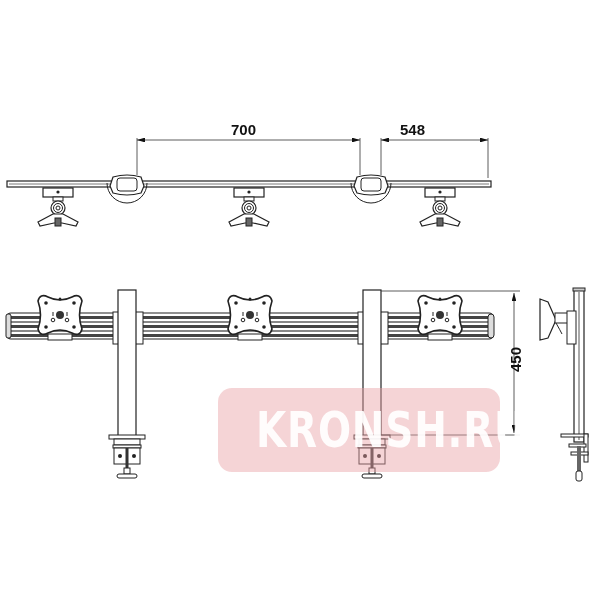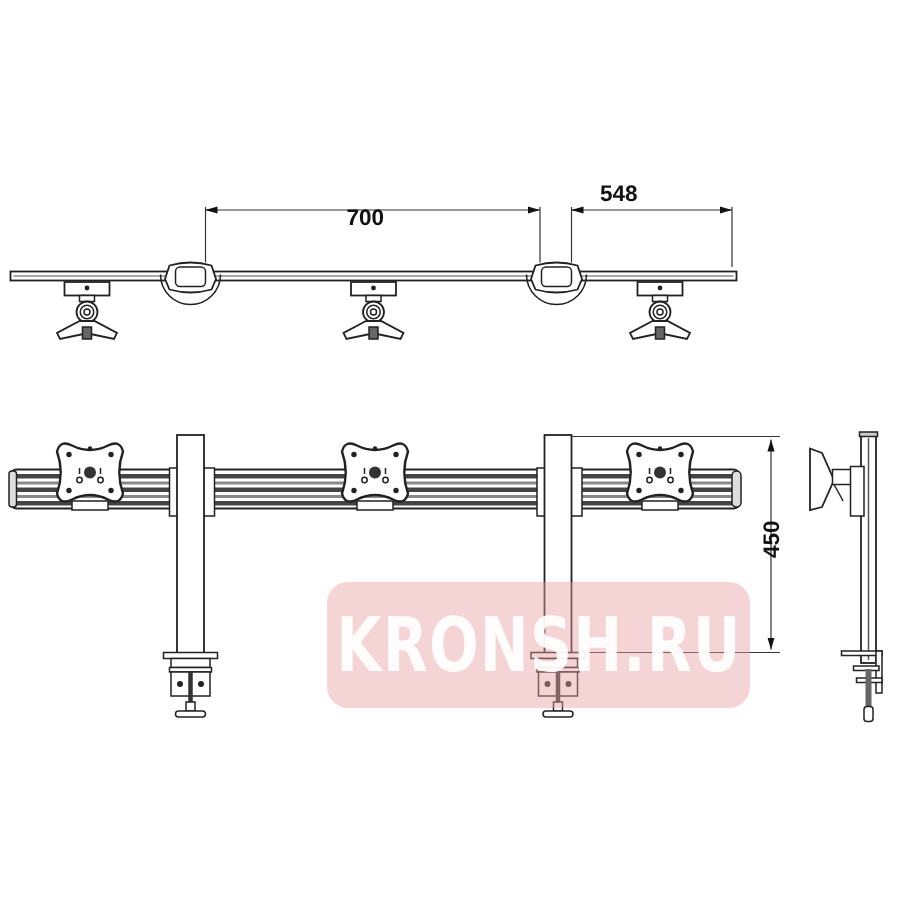--- a/index.html
+++ b/index.html
@@ -1,23 +1,23 @@
 <!DOCTYPE html>
 <html><head>
 <meta charset="utf-8">
 <style>
   html, body { margin:0; padding:0; background:#ffffff; }
   body { width:600px; height:600px; position:relative; overflow:hidden; font-family:"Liberation Sans", sans-serif; }
   #drawing { position:absolute; left:0; top:0; width:600px; height:600px; }
   .dim-label { position:absolute; font-family:"Liberation Sans", sans-serif; font-weight:bold; color:#111; font-size:15px; line-height:1; }
-  #dim-700 { left:231px; top:138px; }
+  #dim-700 { left:231px; top:122px; }
   #dim-335 { left:400px; top:122px; }
   #dim-450 { left:500px; top:352px; transform:rotate(-90deg); transform-origin:center; width:30px; text-align:center; }
   #watermark { position:absolute; left:218px; top:388px; width:282px; height:84px; border-radius:14px;
-               background:rgba(233,160,165,0.45); display:flex; align-items:center; justify-content:center; pointer-events:none; }
+               background:rgba(233,160,165,0.45); display:flex; align-items:center; justify-content:flex-start; pointer-events:none; }
   #watermark span { color:rgba(255,255,255,0.92); font-family:"DejaVu Sans", sans-serif; font-weight:bold;
                     font-size:50px; letter-spacing:1px; transform:scaleX(0.78); display:inline-block; }
 </style>
 </head>
 <body>
 
 <svg id="drawing" viewBox="0 0 600 600" xmlns="http://www.w3.org/2000/svg">
   <defs>
     <marker id="arr" viewBox="0 0 10 6" refX="10" refY="3" markerWidth="10" markerHeight="6" orient="auto-start-reverse">
       <path d="M0,0 L10,3 L0,6 z" fill="#111"></path>

